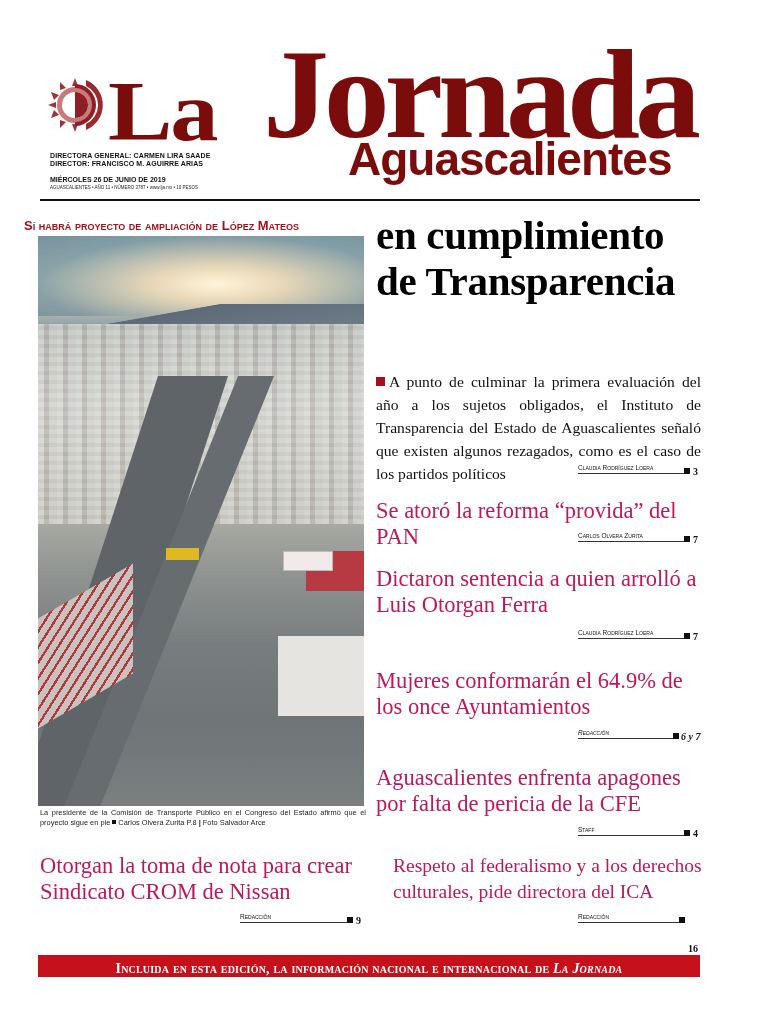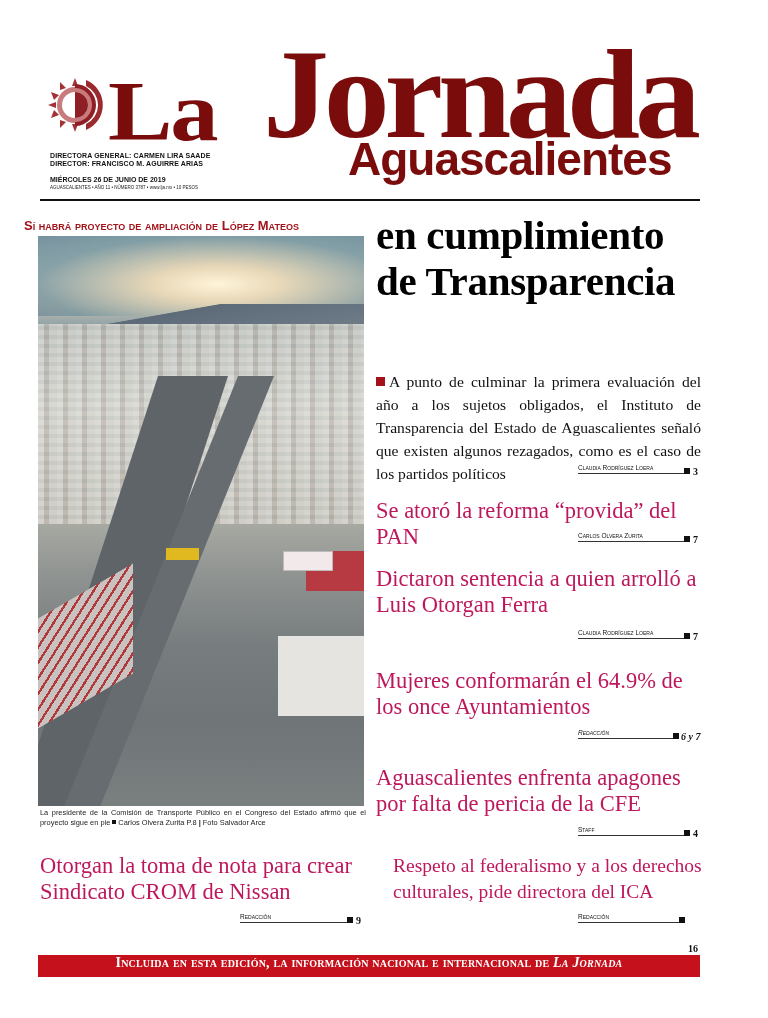--- a/index.html
+++ b/index.html
@@ -65,21 +65,21 @@
     .byline .author { position: absolute; left: 0; top: 0; font-size: 6.5px; font-variant: small-caps; color: #111; white-space: nowrap; }
     .byline .rule { position: absolute; left: 0; top: 9px; height: 1px; background: #333; }
     .byline .sq { position: absolute; top: 4px; width: 6px; height: 6px; background: #111; }
     .byline .page { position: absolute; top: 2px; font-family: "Liberation Serif", serif; font-weight: bold; font-size: 10px; color: #111; white-space: nowrap; }
 
     
     .story-hl { position: absolute; font-family: "Liberation Serif", serif; font-size: 22.5px; line-height: 26px; color: #be185d; }
 
     
     .footer-band { position: absolute; left: 38px; top: 955px; width: 662px; height: 22px; background: #c4111b;
-      display: flex; align-items: flex-start; justify-content: center; }
+      display: flex; align-items: flex-end; justify-content: center; }
     .footer-text { font-family: "Liberation Serif", serif; font-weight: bold; font-size: 14px; color: #ffffff; font-variant: small-caps; letter-spacing: 0.2px; white-space: nowrap; }
     .footer-text .paper { font-style: italic; }
   </style>
 </head>
 <body>
 
 <header class="masthead">
   <svg class="logo-emblem" viewBox="0 0 58 58">
     <g fill="#a33236">
       <polygon points="29,2 32,10 26,10"></polygon>

